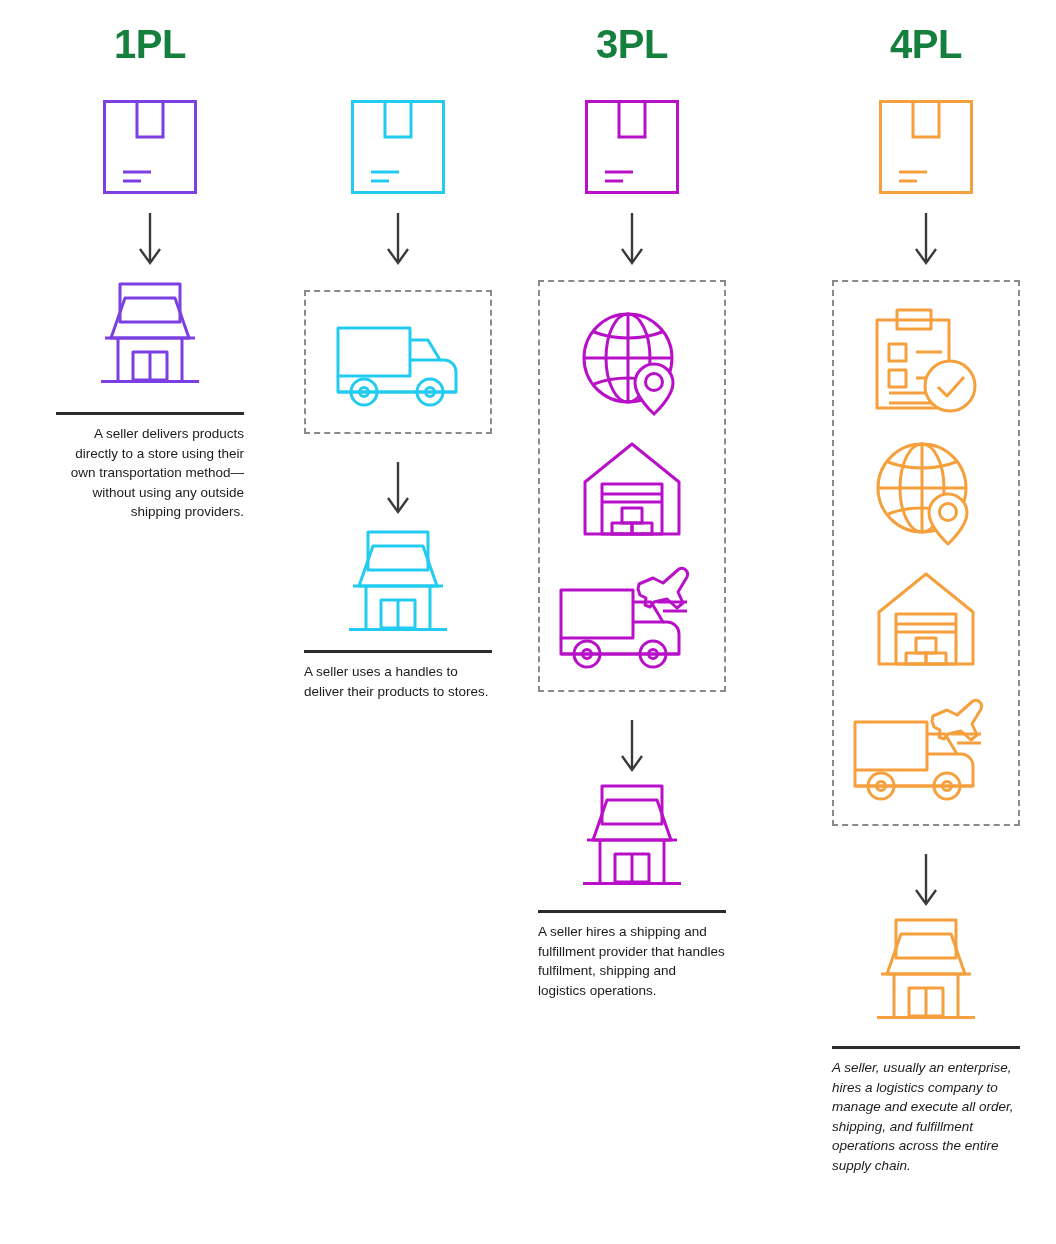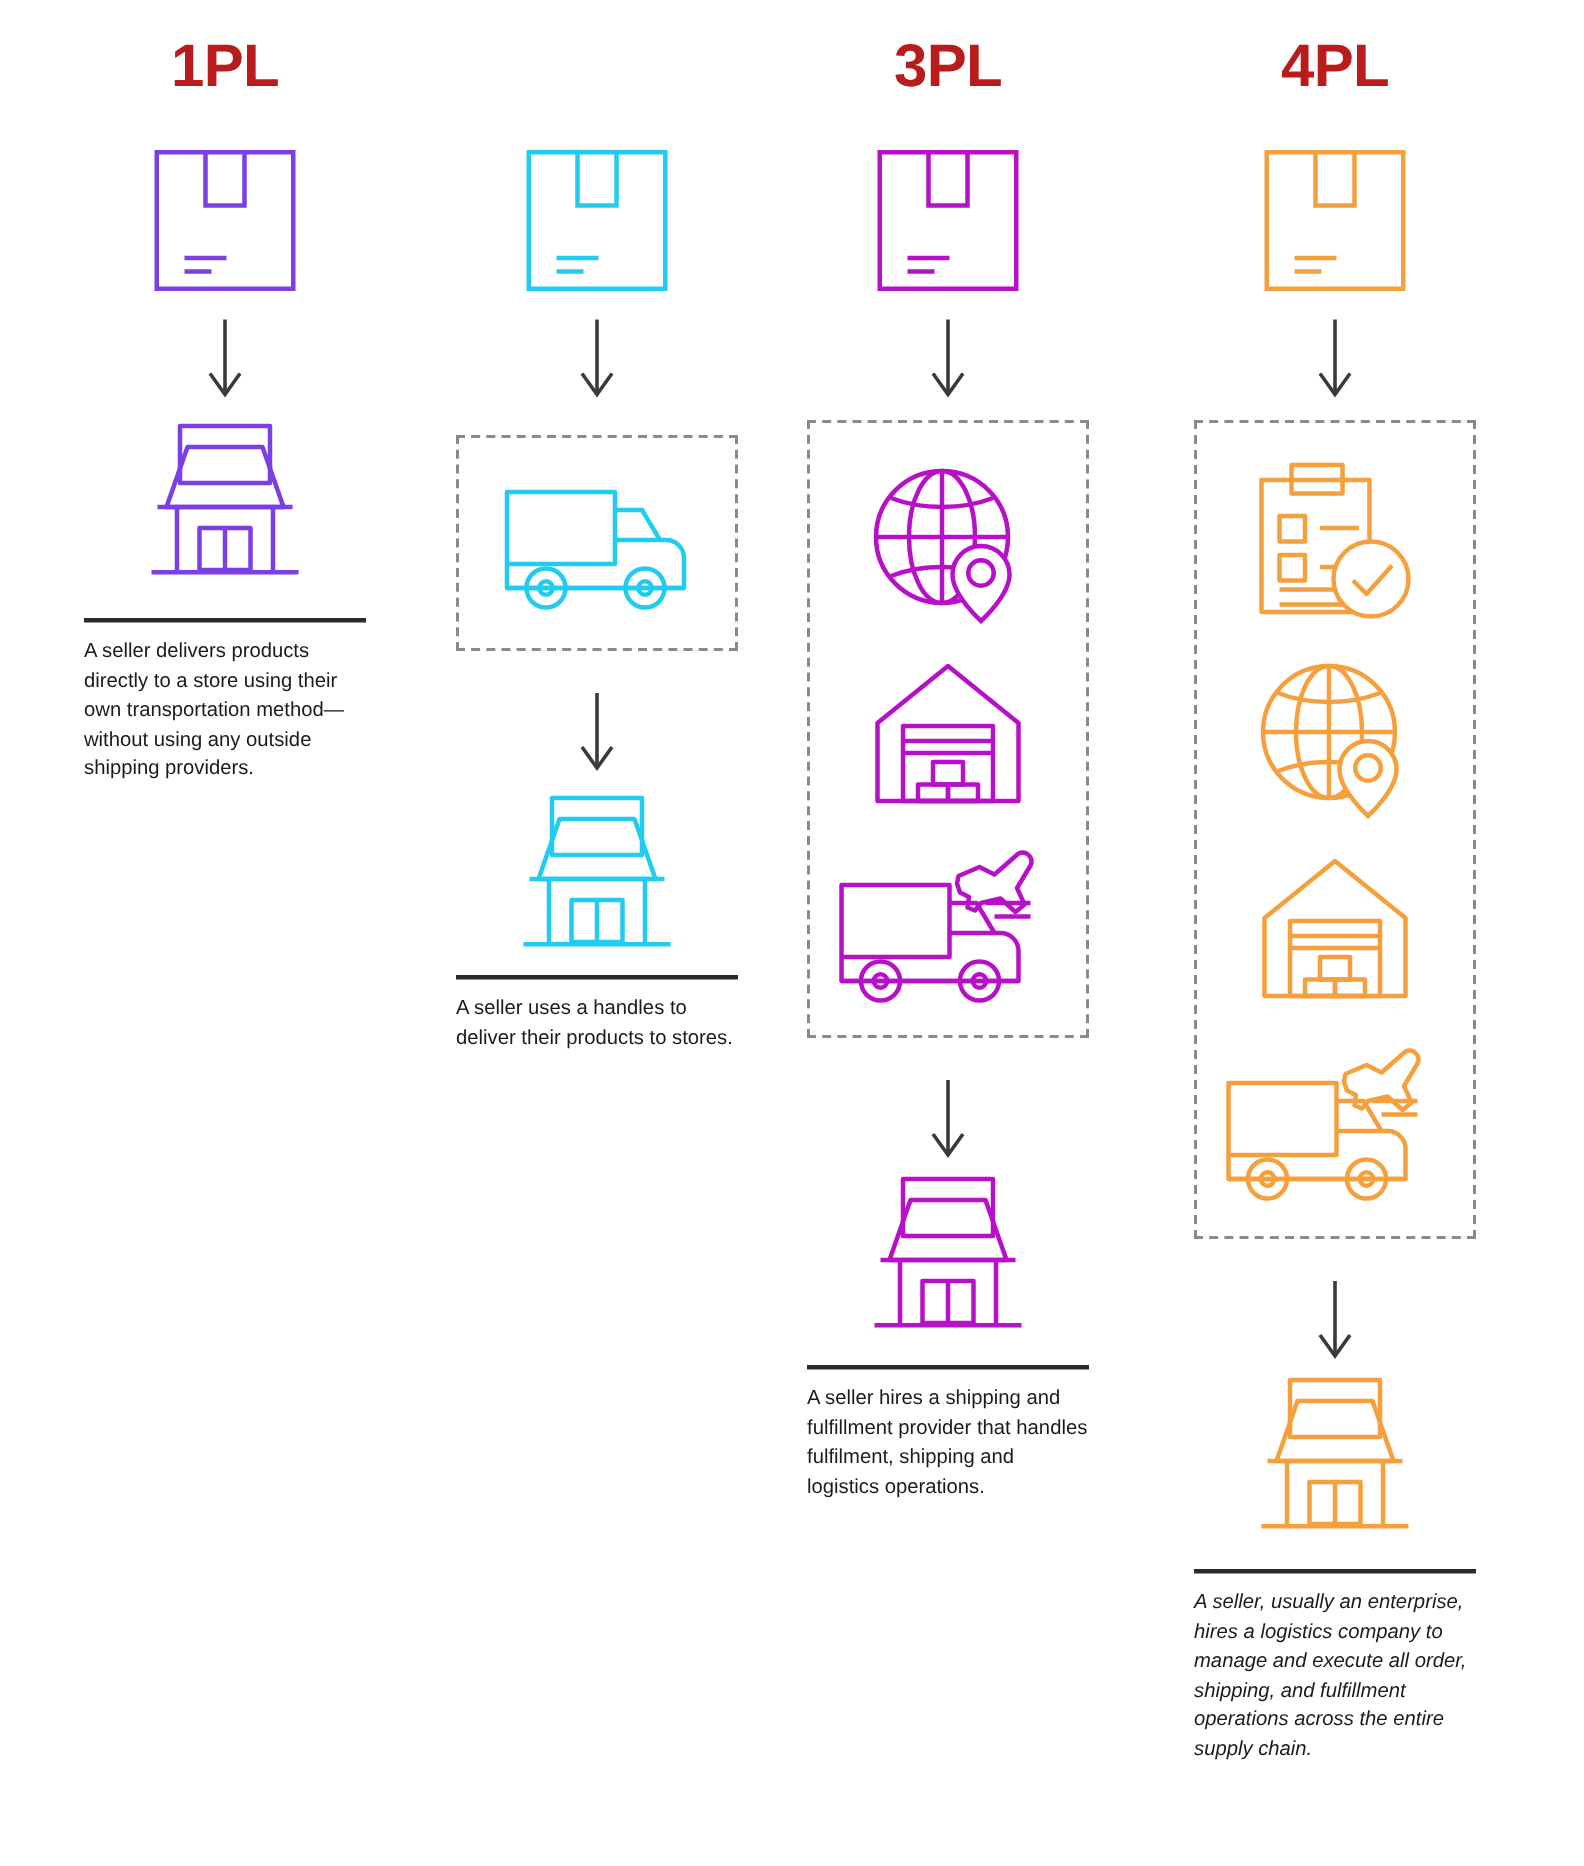--- a/index.html
+++ b/index.html
@@ -22,32 +22,32 @@
   }
   .col {
     position: absolute;
     top: 0;
     width: 248px;
     height: 1244px;
   }
   .col-1 { left: 26px; }
   .col-2 { left: 274px; }
   .col-3 { left: 508px; }
-  .col-4 { left: 766px; }
+  .col-4 { left: 802px; }
 
   .col-title {
     position: absolute;
     top: 24px;
     left: 0;
     width: 248px;
     text-align: center;
     font-size: 40px;
     font-weight: bold;
     letter-spacing: -0.5px;
-    color: #b91c1c;
+    color: #15803d;
     line-height: 1;
   }
 
   .node {
     position: absolute;
     left: 0;
     width: 248px;
     display: flex;
     justify-content: center;
     align-items: center;
@@ -118,21 +118,21 @@
         <rect x="31" y="4" width="60" height="38"></rect>
         <line x1="16" y1="58" x2="106" y2="58"></line>
         <line x1="29" y1="58" x2="29" y2="100"></line>
         <line x1="93" y1="58" x2="93" y2="100"></line>
         <rect x="44" y="72" width="34" height="28"></rect>
         <line x1="61" y1="72" x2="61" y2="100"></line>
         <line x1="12" y1="101.5" x2="110" y2="101.5"></line>
       </svg>
     </div>
 
-    <div class="caption-block" style="top:412px; left:30px;">
+    <div class="caption-block" style="top:412px; left:30px;text-align:right;">
       <div class="caption-rule"></div>
       <div class="caption-text">A seller delivers products directly to a store using their own transportation method—without using any outside shipping providers.</div>
     </div>
   </div>
 
   <div class="col col-2">
 
 
     <div class="node" style="top:100px;">
       <svg width="94" height="94" viewBox="0 0 94 94" fill="none" stroke="#22CCF0" stroke-width="3">

